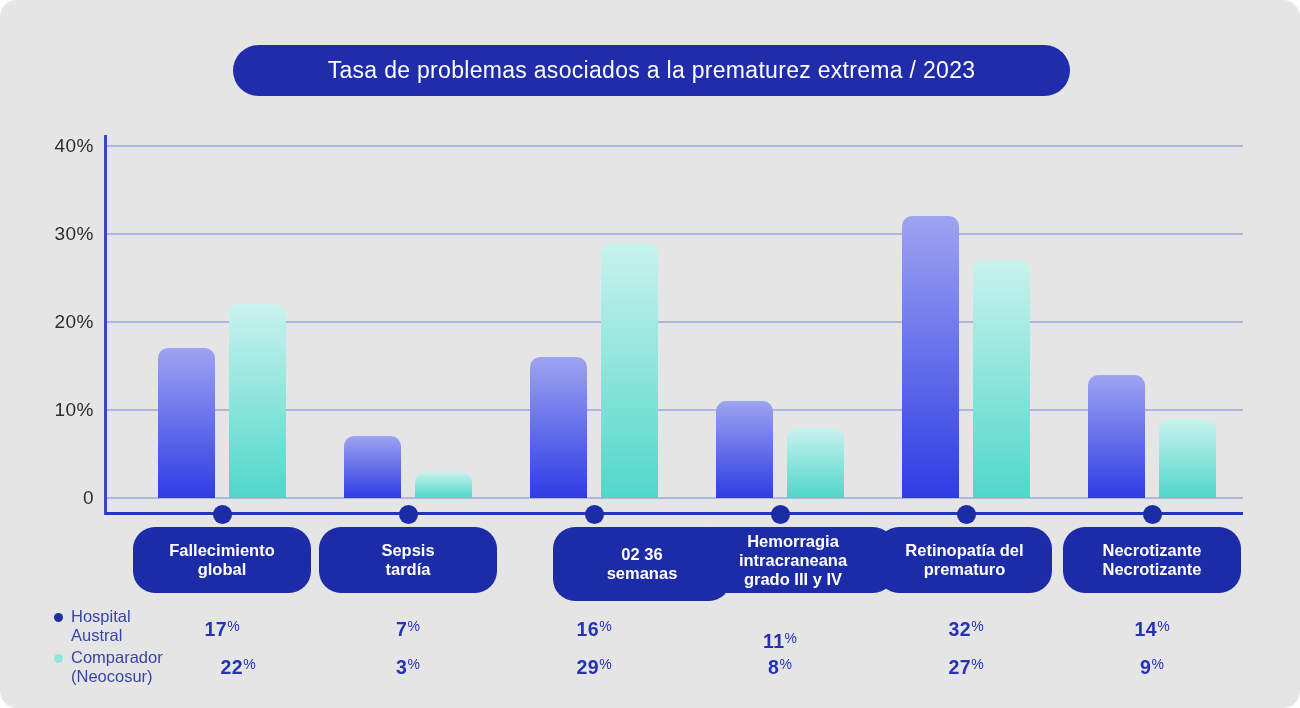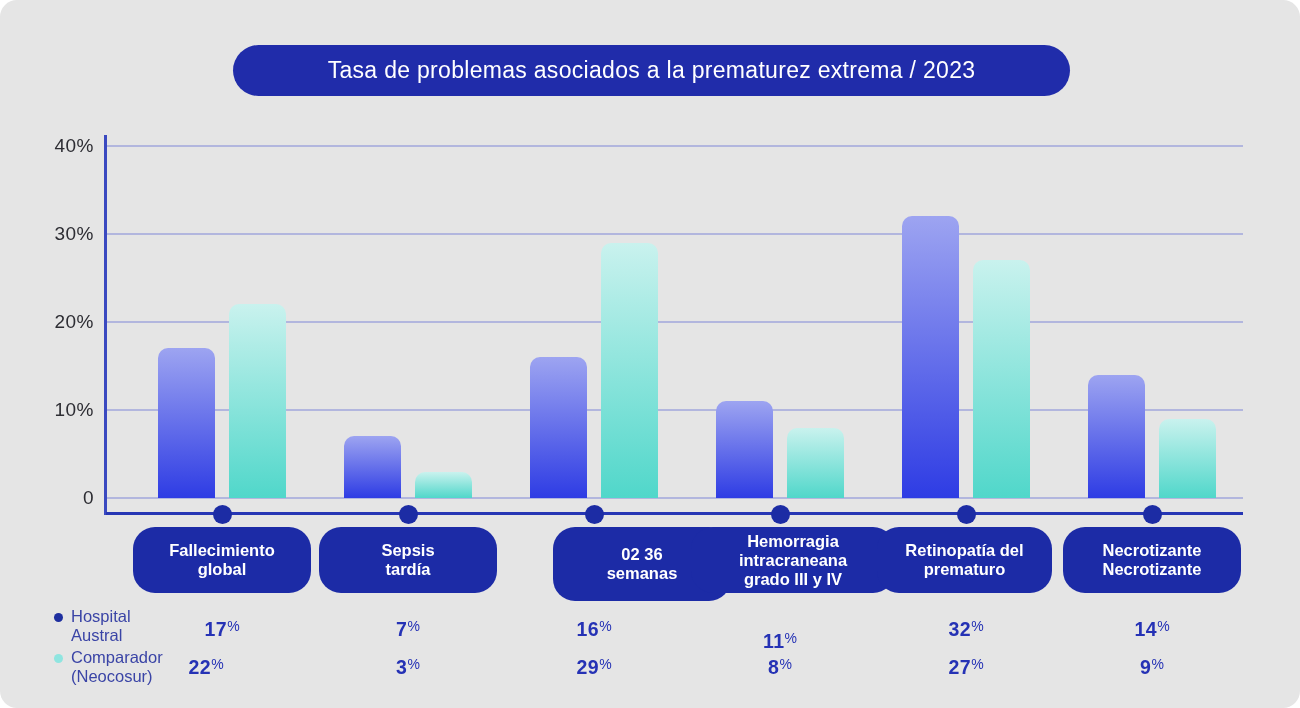--- a/index.html
+++ b/index.html
@@ -109,21 +109,21 @@
       <div class="vaxis" style="left: 104px; top: 135px; height: 380px;"></div>
       <div class="haxis" style="left: 106px; top: 512px; width: 1137px;"></div>
       <div class="bar" style="left: 158px; top: 348.4px; width: 57px; height: 149.6px; background: linear-gradient(rgb(157, 164, 241) 0%, rgb(46, 60, 228) 100%);"></div>
       <div class="bar" style="left: 229px; top: 304.4px; width: 57px; height: 193.6px; background: linear-gradient(rgb(201, 242, 238) 0%, rgb(80, 215, 202) 100%);"></div>
       <div class="axis-dot" style="left: 212.5px; top: 504.5px;"></div>
       <div class="cat-pill" style="left: 133px; top: 527px; width: 178px; height: 66px;">
         <span>Fallecimiento</span>
         <span>global</span>
       </div>
       <div class="value-cell" style="left: 133px; top: 612px; width: 178px;"><span class="num">17</span><span class="pct">%</span></div>
-      <div class="value-cell" style="left: 117px; top: 650px; width: 178px;"><span class="num">22</span><span class="pct">%</span></div>
+      <div class="value-cell" style="left: 149px; top: 650px; width: 178px;"><span class="num">22</span><span class="pct">%</span></div>
       <div class="bar" style="left: 344px; top: 436.4px; width: 57px; height: 61.6px; background: linear-gradient(rgb(157, 164, 241) 0%, rgb(46, 60, 228) 100%);"></div>
       <div class="bar" style="left: 415px; top: 471.6px; width: 57px; height: 26.4px; background: linear-gradient(rgb(201, 242, 238) 0%, rgb(80, 215, 202) 100%);"></div>
       <div class="axis-dot" style="left: 398.5px; top: 504.5px;"></div>
       <div class="cat-pill" style="left: 319px; top: 527px; width: 178px; height: 66px;">
         <span>Sepsis</span>
         <span>tardía</span>
       </div>
       <div class="value-cell" style="left: 319px; top: 612px; width: 178px;"><span class="num">7</span><span class="pct">%</span></div>
       <div class="value-cell" style="left: 319px; top: 650px; width: 178px;"><span class="num">3</span><span class="pct">%</span></div>
       <div class="bar" style="left: 530px; top: 357.2px; width: 57px; height: 140.8px; background: linear-gradient(rgb(157, 164, 241) 0%, rgb(46, 60, 228) 100%);"></div>

